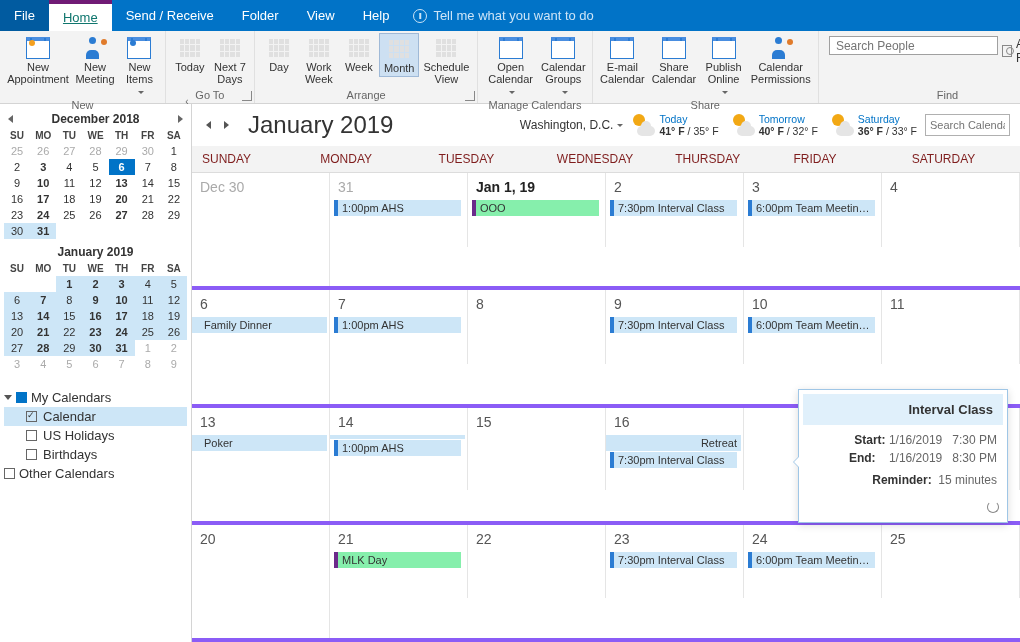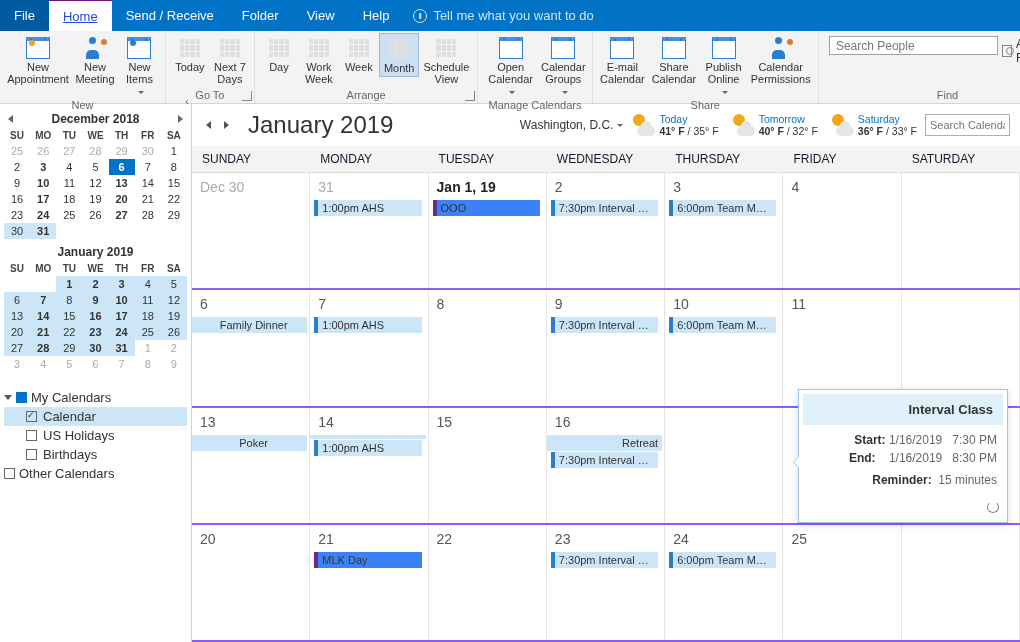--- a/index.html
+++ b/index.html
@@ -1,21 +1,21 @@
 <!DOCTYPE html>
 <html><head>
 <meta charset="utf-8">
 <style>
 * { margin: 0; padding: 0; box-sizing: border-box; font-family: "Segoe UI", Tahoma, sans-serif; }
 body { width: 1020px; height: 642px; overflow: hidden; background: #fff; font-size: 12px; color: #333; }
 
 
 .tabstrip { height: 31px; background: #0173c7; display: flex; align-items: stretch; color: #fff; }
 .tab { padding: 0 14px; display: flex; align-items: center; font-size: 13px; cursor: pointer; }
-.tab.active { background: #fff; color: #1d4ed8; border-top: 1px solid #701a75; text-decoration: underline; }
+.tab.active { background: #fff; color: #0f766e; border-top: 4px solid #701a75; text-decoration: underline; }
 .tab-file { background: #015ba0; }
 .tell-me { display: flex; align-items: center; gap: 6px; padding: 0 10px; color: #cce4f7; font-size: 13px; }
 .bulb { width:14px; height:14px; border:1.5px solid #cce4f7; border-radius:50%; position:relative; }
 .bulb::after{content:"";position:absolute;left:50%;top:50%;width:1.5px;height:6px;background:#cce4f7;transform:translate(-50%,-50%);}
 
 
 .ribbon { height: 73px; background: #f3f3f3; border-bottom: 1px solid #d4d4d4; display: flex; }
 .rgroup { display:flex; flex-direction:column; justify-content:space-between; border-right:1px solid #e0e0e0; }
 .rgroup-body { flex:1; display:flex; align-items:flex-start; padding: 2px 4px 0; }
 .rgroup-label { text-align:center; font-size:11px; color:#666; padding-bottom:1px; height:14px; position:relative; }
@@ -91,32 +91,32 @@
 .w-sun{position:absolute;top:0;left:2px;width:12px;height:12px;background:#f2a814;border-radius:50%;}
 .w-cloud{position:absolute;bottom:0;right:0;width:18px;height:10px;background:#e5e5e5;border-radius:6px;}
 .w-cloud::before{content:"";position:absolute;top:-5px;left:4px;width:10px;height:10px;background:#e5e5e5;border-radius:50%;}
 .w-text { font-size:10.5px; line-height:12px; }
 .w-text .wlbl{color:#0173c7;}
 .w-text b{font-weight:600;}
 
 .search-cal { margin-left:8px; border:1px solid #b0b0b0; height:22px; width:85px; font-size:11px; color:#888; padding:0 4px; }
 
 .dowrow { display:grid; grid-template-columns:repeat(7,1fr); background:#f3f3f3; }
-.dowcell { padding:6px 10px; font-size:12px; color:#0f172a; border-bottom:1px solid #dcdcdc; }
+.dowcell { padding:6px 10px; font-size:12px; color:#7f1d1d; border-bottom:1px solid #dcdcdc; }
 
 .weeks { flex:1; display:grid; grid-template-rows:repeat(4,1fr); position:relative; }
-.week { display:grid; grid-template-columns:repeat(7,1fr); border-bottom:2px solid #8b5cf6; }
+.week { display:grid; grid-template-columns:repeat(6,1fr); border-bottom:4px solid #8b5cf6; }
 .daycell { border-right:1px solid #e5e5e5; padding:4px 2px 2px 4px; position:relative; overflow:hidden; }
 .daycell .dnum { font-size:14px; color:#555; padding:2px 4px 4px; }
 .daycell .dnum.bold { font-weight:600; color:#222; }
 .daycell .dnum.other { color:#aaa; }
 .evt { font-size:11px; padding:2px 4px; margin:1px 4px 1px 0; border-left:4px solid transparent; white-space:nowrap; overflow:hidden; text-overflow:ellipsis; }
 .evt.blue { background:#cde6f7; border-left-color:#2b7cd3; }
-.evt.span { background:#cde6f7; margin-left:-4px; margin-right:0; padding-left:8px;text-align:center; }
-.evt.purple { border-left-color:#6b2a8a; background:#3b82f6; }
+.evt.span { background:#cde6f7; margin-left:-4px; margin-right:0; padding-left:8px; }
+.evt.purple { border-left-color:#6b2a8a; background:#86efac; }
 
 
 .tooltip { position:absolute; background:#fff; border:1px solid #9fc6e6; box-shadow:0 2px 8px rgba(0,0,0,.15); width:210px; font-size:12px; z-index:10; }
 .tooltip .tt-title { background:#e0f0fb; padding:8px 10px; font-weight:600; font-size:13px; margin:4px; }
 .tooltip .tt-body { padding:4px 10px 10px; }
 .tooltip .tt-row { margin-bottom:4px; }
 .tooltip .tt-row b { font-weight:600; }
 .tooltip .tt-row span.lbl{color:#666;}
 .tooltip .tt-sync { text-align:right; padding:0 8px 6px; }
 .sync-icon{display:inline-block;width:12px;height:12px;border:1.2px solid #888;border-radius:50%;border-top-color:transparent;position:relative;}

